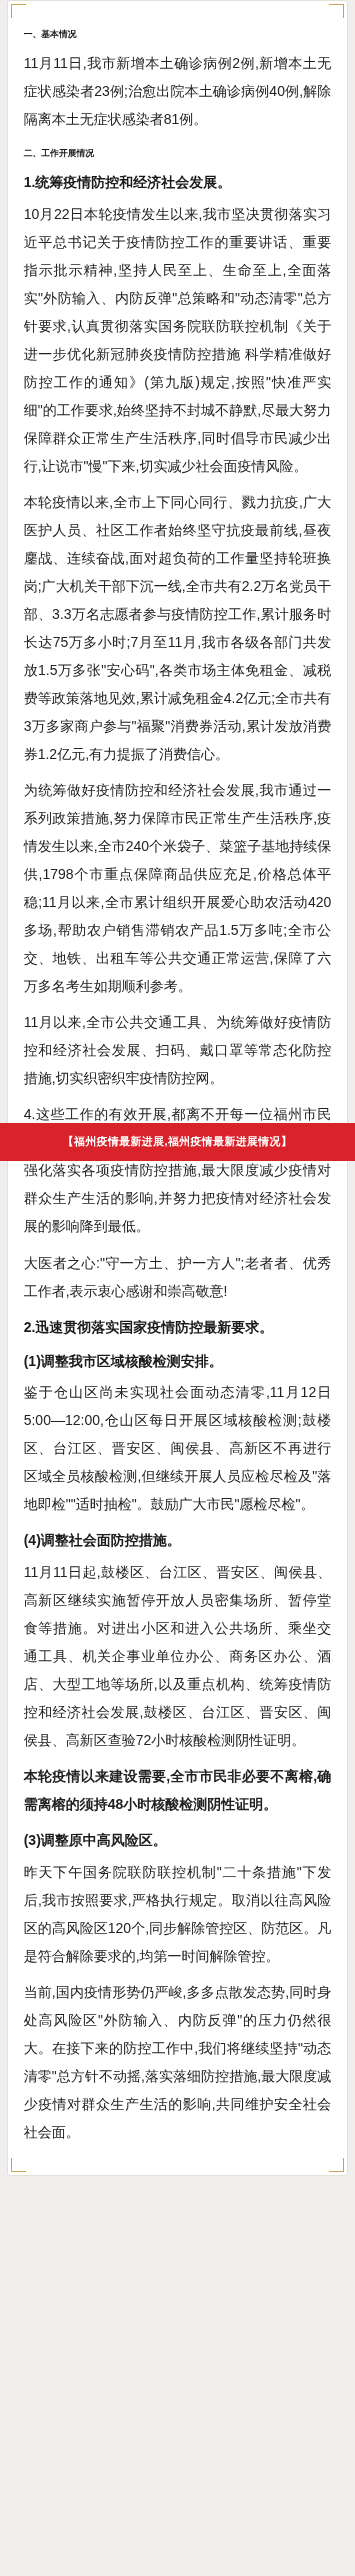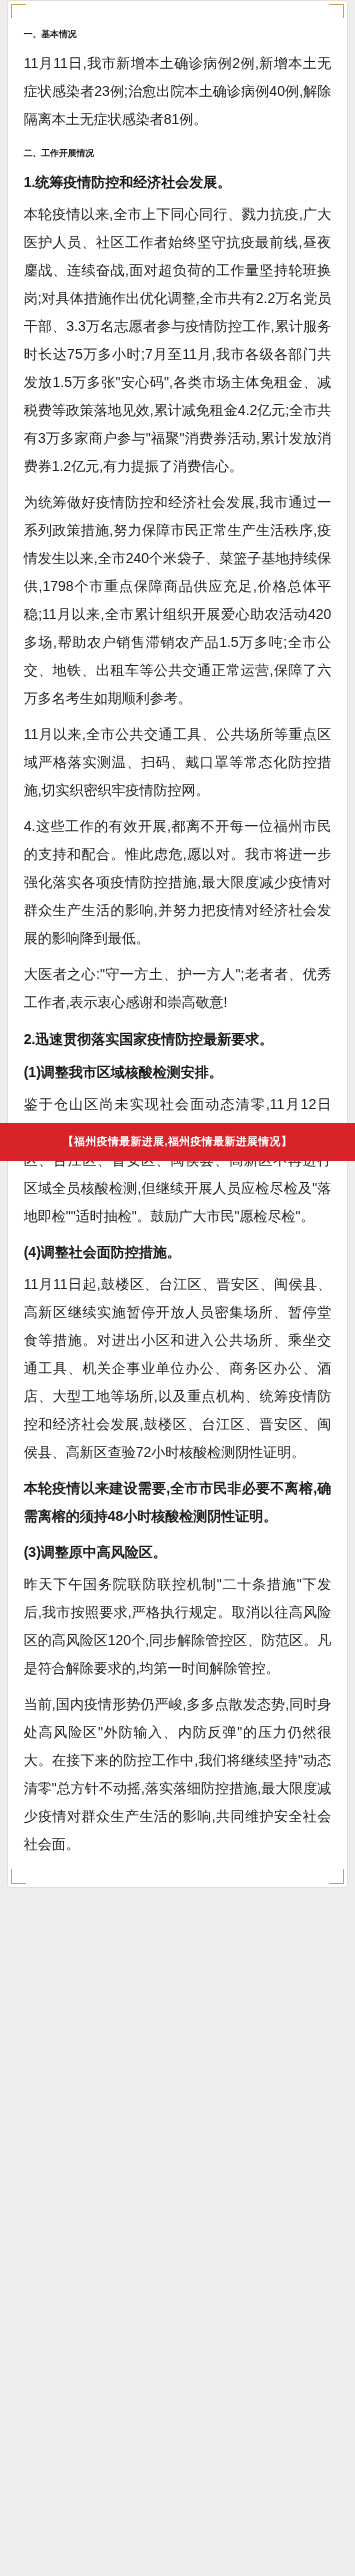--- a/index.html
+++ b/index.html
@@ -103,23 +103,24 @@
     <span class="corner tr"></span>
     <span class="corner bl"></span>
     <span class="corner br"></span>
 
     <h2 class="sec-head">一、基本情况</h2>
     <p class="para">11月11日,我市新增本土确诊病例2例,新增本土无症状感染者23例;治愈出院本土确诊病例40例,解除隔离本土无症状感染者81例。</p>
 
     <h2 class="sec-head">二、工作开展情况</h2>
 
     <h3 class="sub-head">1.统筹疫情防控和经济社会发展。</h3>
-    <p class="para">本轮疫情以来,全市上下同心同行、戮力抗疫,广大医护人员、社区工作者始终坚守抗疫最前线,昼夜鏖战、连续奋战,面对超负荷的工作量坚持轮班换岗;对具体措施作出优化调整,全市共有2.2万名党员干部、3.3万名志愿者参与疫情防控工作,累计服务时长达75万多小时;7月至11月,我市各级各部门共发放1.5万多张"安心码",各类市场主体免租金、减税费等政策落地见效,累计减免租金4.2亿元;全市共有3万多家商户参与"福聚"消费券活动,累计发放消费券1.2亿元,有力提振了消费信心。</p>
+    <p class="para">10月22日本轮疫情发生以来,我市坚决贯彻落实习近平总书记关于疫情防控工作的重要讲话、重要指示批示精神,坚持人民至上、生命至上,全面落实"外防输入、内防反弹"总策略和"动态清零"总方针要求,认真贯彻落实国务院联防联控机制《关于进一步优化新冠肺炎疫情防控措施 科学精准做好防控工作的通知》(第九版)规定,按照"快准严实细"的工作要求,始终坚持不封城不静默,尽最大努力保障群众正常生产生活秩序,同时倡导市民减少出行,让说市"慢"下来,切实减少社会面疫情风险。</p>
+    <p class="para">本轮疫情以来,全市上下同心同行、戮力抗疫,广大医护人员、社区工作者始终坚守抗疫最前线,昼夜鏖战、连续奋战,面对超负荷的工作量坚持轮班换岗;广大机关干部下沉一线,全市共有2.2万名党员干部、3.3万名志愿者参与疫情防控工作,累计服务时长达75万多小时;7月至11月,我市各级各部门共发放1.5万多张"安心码",各类市场主体免租金、减税费等政策落地见效,累计减免租金4.2亿元;全市共有3万多家商户参与"福聚"消费券活动,累计发放消费券1.2亿元,有力提振了消费信心。</p>
     <p class="para">为统筹做好疫情防控和经济社会发展,我市通过一系列政策措施,努力保障市民正常生产生活秩序,疫情发生以来,全市240个米袋子、菜篮子基地持续保供,1798个市重点保障商品供应充足,价格总体平稳;11月以来,全市累计组织开展爱心助农活动420多场,帮助农户销售滞销农产品1.5万多吨;全市公交、地铁、出租车等公共交通正常运营,保障了六万多名考生如期顺利参考。</p>
-    <p class="para">11月以来,全市公共交通工具、公共场所等重点区域严格落实测温、扫码、戴口罩等常态化防控措施,切实织密织牢疫情防控网。</p>
+    <p class="para">11月以来,全市公共交通工具、为统筹做好疫情防控和经济社会发展、扫码、戴口罩等常态化防控措施,切实织密织牢疫情防控网。</p>
 
     <p class="para">4.这些工作的有效开展,都离不开每一位福州市民的支持和配合。惟此虑危,愿以对。我市将进一步强化落实各项疫情防控措施,最大限度减少疫情对群众生产生活的影响,并努力把疫情对经济社会发展的影响降到最低。</p>
     <p class="para">大医者之心:"守一方土、护一方人";老者者、优秀工作者,表示衷心感谢和崇高敬意!</p>
 
     <h3 class="sub-head">2.迅速贯彻落实国家疫情防控最新要求。</h3>
 
     <h3 class="sub-head">(1)调整我市区域核酸检测安排。</h3>
     <p class="para">鉴于仓山区尚未实现社会面动态清零,11月12日5:00—12:00,仓山区每日开展区域核酸检测;鼓楼区、台江区、晋安区、闽侯县、高新区不再进行区域全员核酸检测,但继续开展人员应检尽检及"落地即检""适时抽检"。鼓励广大市民"愿检尽检"。</p>
 
     <h3 class="sub-head">(4)调整社会面防控措施。</h3>

